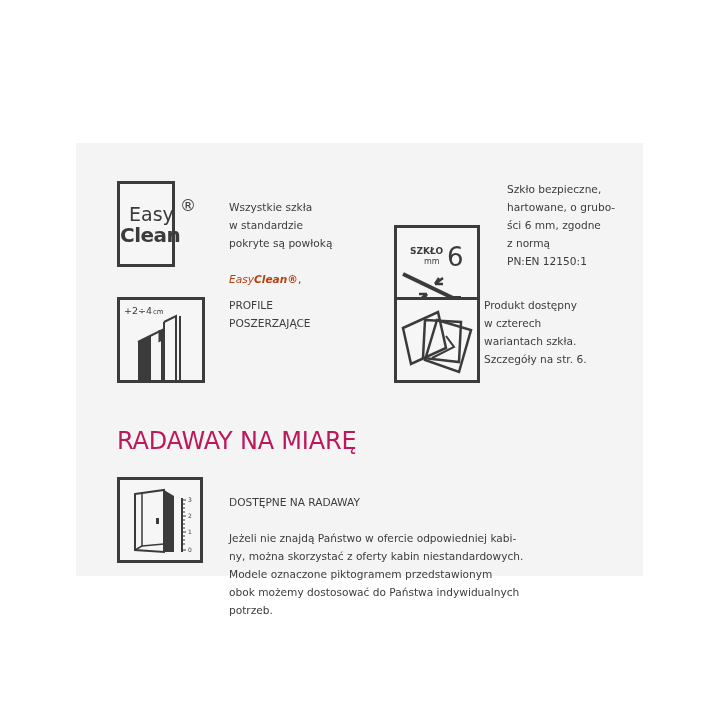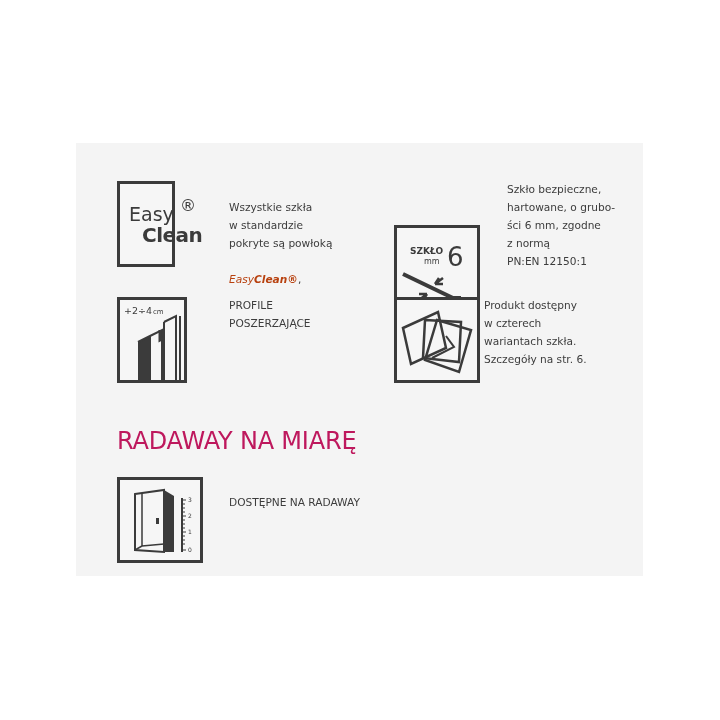--- a/index.html
+++ b/index.html
@@ -6,21 +6,21 @@
   body { width:720px; height:720px; position:relative; overflow:hidden;
          font-family:"DejaVu Sans", "Liberation Sans", sans-serif; color:#3a3a3a; }
   .panel { position:absolute; left:76px; top:143px; width:567px; height:433px; background:#f4f4f4; }
   .icon-box { position:absolute; width:58px; height:82px; border:3px solid #3b3b3b; box-sizing:border-box; background:#f6f6f6; }
   .icon-box svg { position:absolute; left:0; top:0; }
   .feat-text { position:absolute; font-size:10.6px; line-height:18px; color:#3c3c3c; white-space:pre-line; }
   .ec-brand { color:#b8410f; font-weight:bold;font-style:italic; }
   .heading { position:absolute; left:117px; top:427px; font-size:24px; color:#be185d; letter-spacing:-0.2px;
              font-family:"DejaVu Sans", sans-serif; font-weight:normal; }
   .easy-word { position:absolute; left:9px; top:19px; font-size:19px; color:#3b3b3b; font-family:"DejaVu Sans", sans-serif; }
-  .clean-word { position:absolute; left:22px; top:39px; font-size:20px; font-weight:bold; color:#3b3b3b; font-family:"DejaVu Sans", sans-serif; letter-spacing:-0.5px; }
+  .clean-word { position:absolute; left:0; top:39px; font-size:20px; font-weight:bold; color:#3b3b3b; font-family:"DejaVu Sans", sans-serif; letter-spacing:-0.5px; }
   .reg-mark { position:absolute; left:59px; top:14px; font-size:16px; color:#3b3b3b; }
 </style>
 </head>
 <body>
 
 <div class="panel">
 </div>
 
 <div class="icon-box" style="left:117px;top:181px;width:58px;height:86px;">
   <span class="easy-word">Easy</span>
@@ -44,21 +44,21 @@
     <path d="M46 50 L38 56 M38 56 L46 56 M38 56 L42 50" stroke="#3b3b3b" stroke-width="2.5" fill="none"></path>
     <path d="M22 72 L30 66 M30 66 L22 66 M30 66 L26 72" stroke="#3b3b3b" stroke-width="2.5" fill="none"></path>
   </svg>
 </div>
 <div class="feat-text" style="left:507px;top:180px;">Szkło bezpieczne,
 hartowane, o grubo-
 ści 6 mm, zgodne
 z normą
 PN:EN 12150:1</div>
 
-<div class="icon-box" style="left:117px;top:297px;width:70px;height:86px;">
+<div class="icon-box" style="left:117px;top:297px;width:88px;height:86px;">
   <svg width="80" height="80" viewBox="0 0 80 80">
     <text x="4" y="14" font-family="DejaVu Sans, sans-serif" font-size="9.5" fill="#3b3b3b">+2÷4</text>
     <text x="33" y="14" font-family="DejaVu Sans, sans-serif" font-size="7" fill="#3b3b3b">cm</text>
     <polygon points="18,42 30,36 30,82 18,82" fill="#3b3b3b"></polygon>
     <path d="M18 42 L30 36 L42 30 L42 82" stroke="#3b3b3b" stroke-width="2" fill="none"></path>
     <path d="M30 36 L30 82" stroke="#3b3b3b" stroke-width="2"></path>
     <path d="M40 30 L40 40 L44 38" stroke="#3b3b3b" stroke-width="3" fill="none"></path>
     <path d="M44 22 L56 16 L56 82 M60 16 L60 82 M44 22 L44 82" stroke="#3b3b3b" stroke-width="2" fill="none"></path>
   </svg>
 </div>
@@ -89,14 +89,18 @@
     <path d="M62 18 L62 72" stroke="#3b3b3b" stroke-width="2"></path>
     <path d="M62 20 L66 20 M62 24 L65 24 M62 28 L65 28 M62 32 L65 32 M62 36 L66 36 M62 40 L65 40 M62 44 L65 44 M62 48 L65 48 M62 52 L66 52 M62 56 L65 56 M62 60 L65 60 M62 64 L65 64 M62 70 L66 70" stroke="#3b3b3b" stroke-width="1"></path>
     <text x="68" y="22" font-size="6" fill="#3b3b3b" font-family="DejaVu Sans, sans-serif">3</text>
     <text x="68" y="38" font-size="6" fill="#3b3b3b" font-family="DejaVu Sans, sans-serif">2</text>
     <text x="68" y="54" font-size="6" fill="#3b3b3b" font-family="DejaVu Sans, sans-serif">1</text>
     <text x="68" y="72" font-size="6" fill="#3b3b3b" font-family="DejaVu Sans, sans-serif">0</text>
   </svg>
 </div>
 <div class="feat-text" style="left:229px;top:475px;">
   <span>DOSTĘPNE NA RADAWAY</span>
-  <br>
+  <br><span>Jeżeli nie znajdą Państwo w ofercie odpowiedniej kabi-
+ny, można skorzystać z oferty kabin niestandardowych.
+Modele oznaczone piktogramem przedstawionym
+obok możemy dostosować do Państwa indywidualnych
+potrzeb.</span>
 </div>
 
 </body></html>

